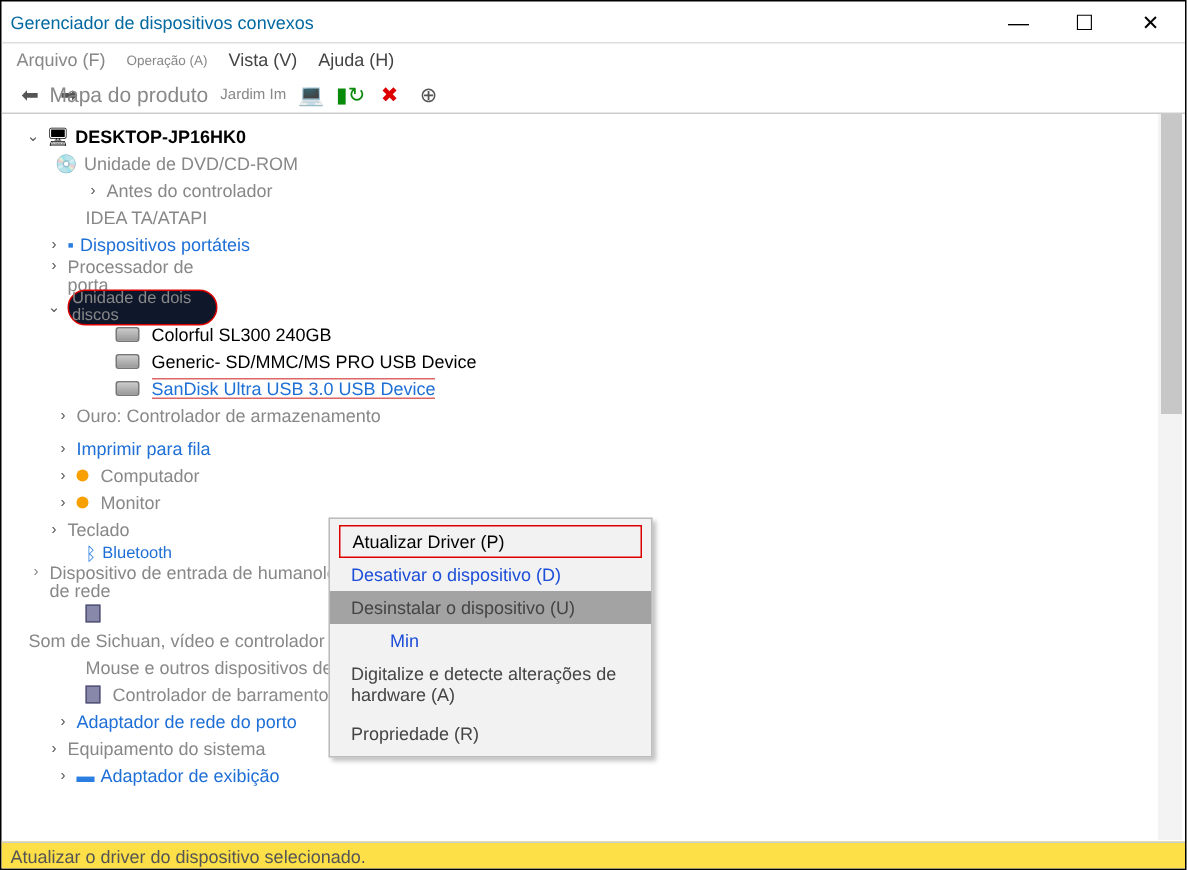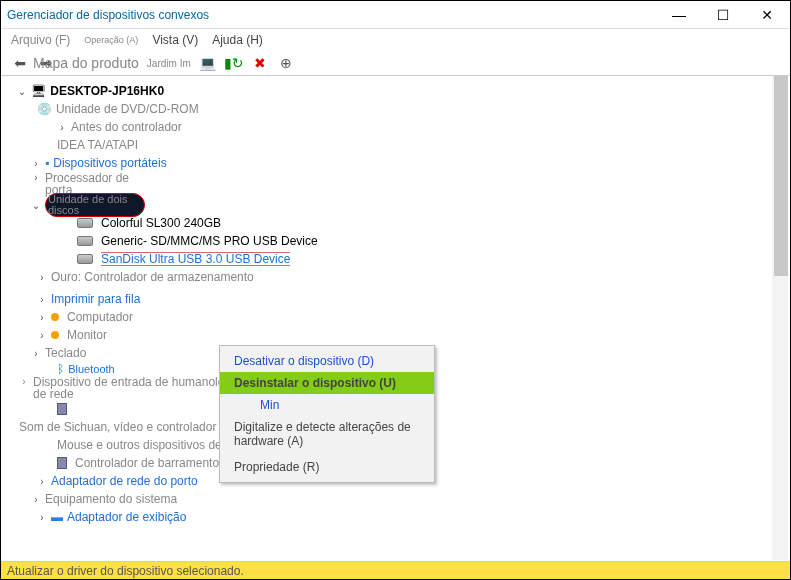--- a/index.html
+++ b/index.html
@@ -23,21 +23,21 @@
   .lvl3 { margin-left: 66px; }
   .caret { width: 10px; color: #555; font-size: 10px; text-align: center; }
   .blue-link { color: #1e6fd6; }
   .gray-text { color: #888; }
   .red-box { border: 1.5px solid #d00; padding: 0 2px; }
   .disk-glyph { width: 16px; height: 10px; background: linear-gradient(#ccc,#999); border:1px solid #777; border-radius:2px; margin-right:4px; }
   .generic-glyph { width: 10px; height: 12px; background: #88a; border:1px solid #557; margin-right:4px; }
   .context-menu { position: absolute; left: 218px; top: 269px; width: 216px; background: #f2f2f2; border: 1px solid #bcbcbc; box-shadow: 2px 2px 3px rgba(0,0,0,0.25); padding: 4px 0; }
   .ctx-item { padding: 4px 14px; color: #444; font-size: 12px; }
   .ctx-disabled { color: #1d4ed8; }
-  .ctx-hover { background: #84cc16; font-weight: bold; }
+  .ctx-hover { background: #a3a3a3; }
   .ctx-update { border: 1.5px solid #d00; margin: 0 6px; padding: 3px 8px; }
   .ctx-sep { height: 4px; }
   .statusbar { position: absolute; left:0; right:0; bottom:0; height:18px; border-top:1px solid #ccc; padding: 2px 6px; color:#555; font-size:11px; background:#fde047;}
   .orange-dot { width:8px; height:8px; border-radius:50%; background:#f7a000; display:inline-block; margin-right:4px;}
   .sel-underline { box-shadow: 0 1px 0 #d66 inset, 0 -1px 0 #d66 inset; }
   .drive-highlight { background:#0f172a;border-radius:12px; }
 </style>
 </head>
 <body>
 
@@ -166,20 +166,23 @@
     <span class="caret">›</span>
     <span>Equipamento do sistema</span>
   </div>
   <div class="node lvl1 blue-link">
     <span class="caret">›</span>
     <span style="color:#2a7de1;">▬</span>
     <span>Adaptador de exibição</span>
   </div>
 
   <div class="context-menu">
+    <div class="ctx-update">
+      <span>Atualizar Driver (P)</span>
+    </div>
     <div class="ctx-item ctx-disabled">
       <span>Desativar o dispositivo (D)</span>
     </div>
     <div class="ctx-item ctx-hover">
       <span>Desinstalar o dispositivo (U)</span>
     </div>
     <div class="ctx-item ctx-disabled" style="padding-left:40px;">
       <span>Min</span>
     </div>
     <div class="ctx-item" style="font-size:11px;">

